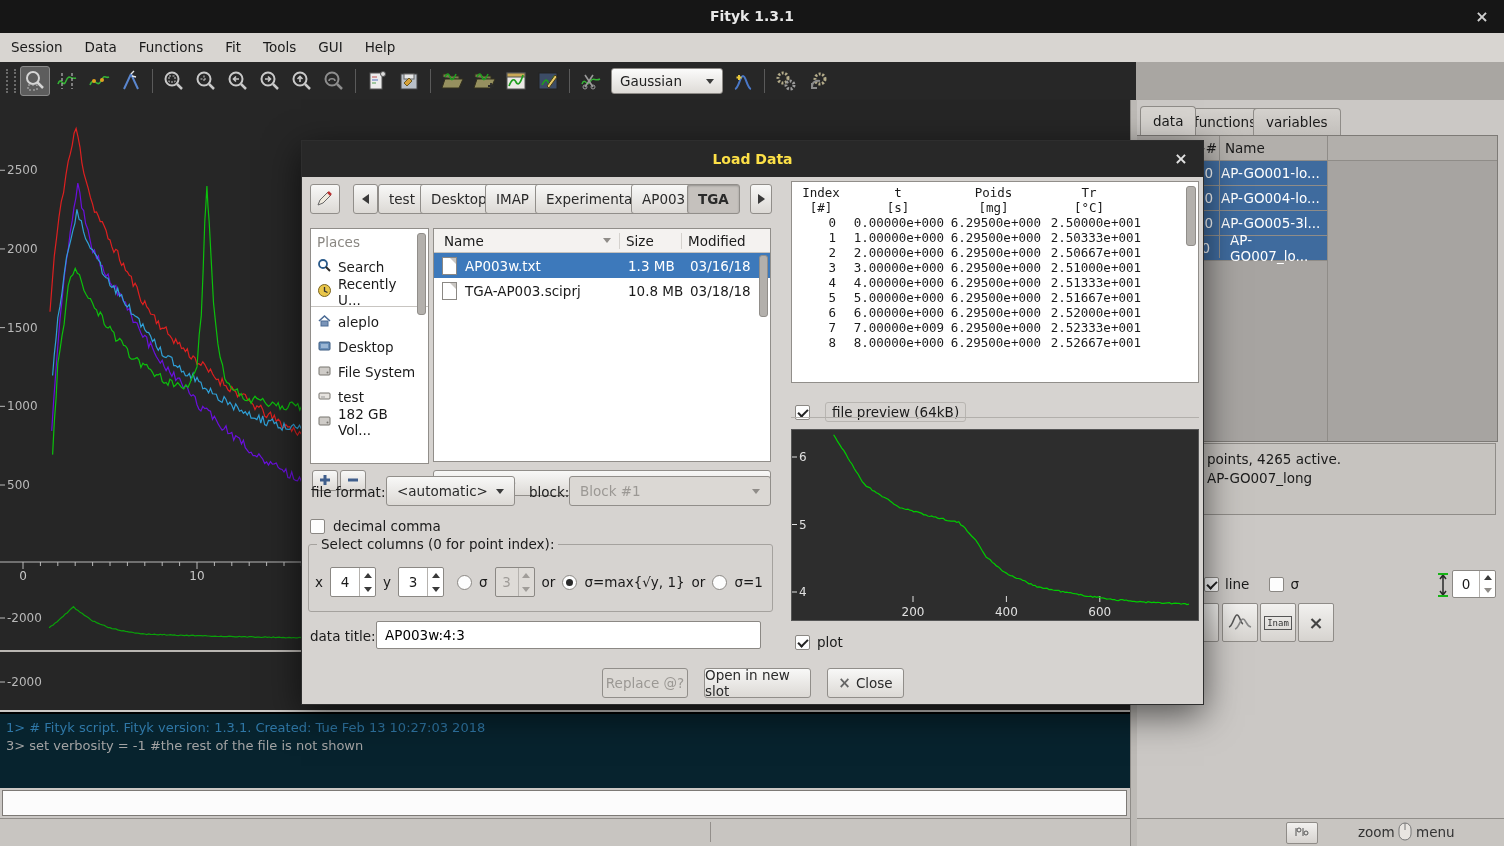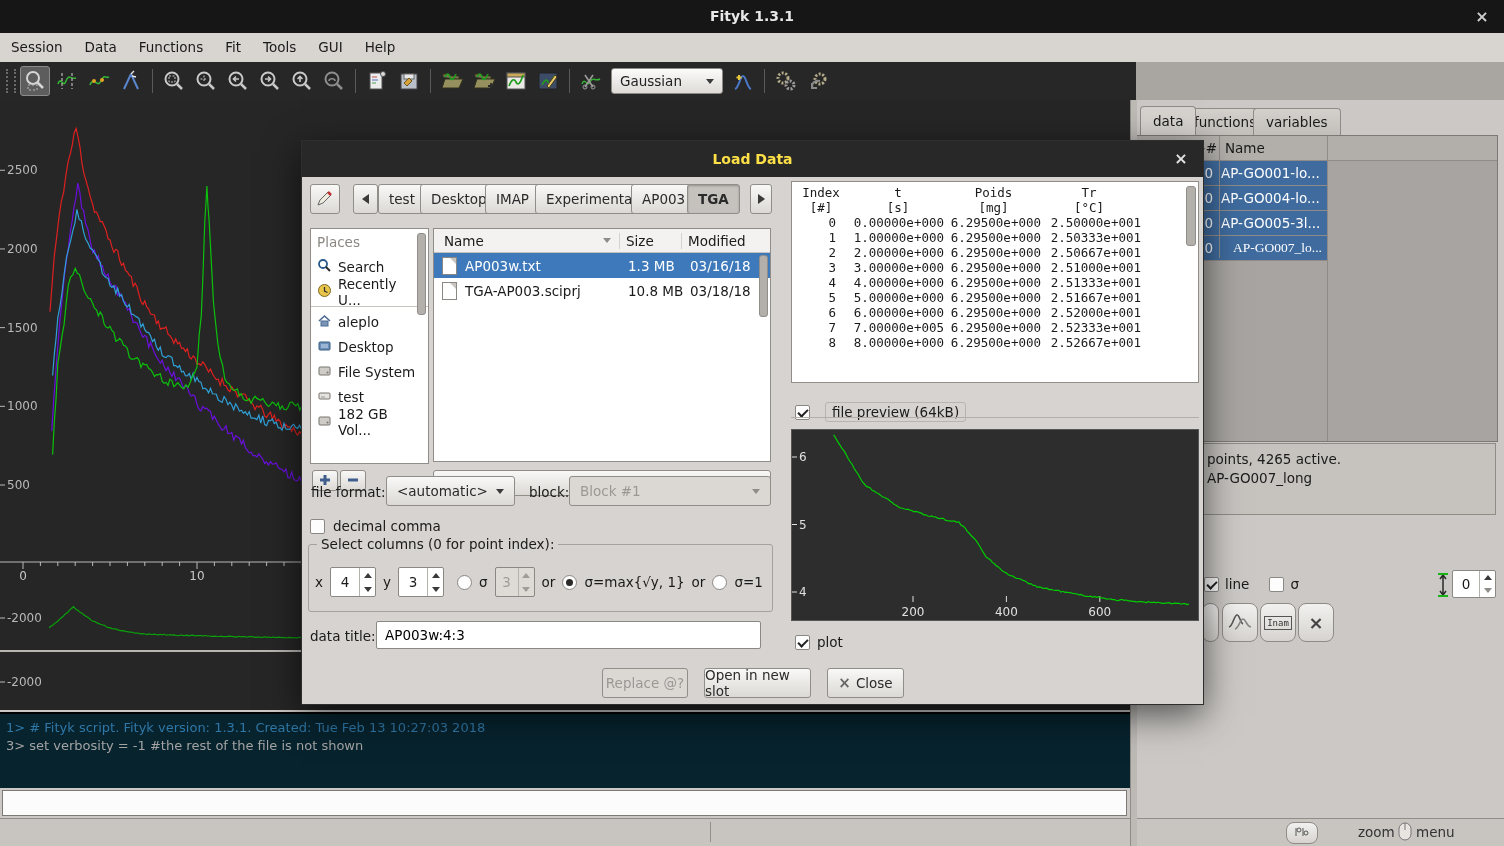--- a/index.html
+++ b/index.html
@@ -62,21 +62,21 @@
   .splitter{left:1130px;top:100px;width:6px;height:746px;background:#bDBAB6;border-left:1px solid #8f8c88;}
   .tab{height:27px;background:linear-gradient(#d4d1cd,#c2bfbb);border:1px solid #8f8c88;border-bottom:none;
        border-radius:4px 4px 0 0;display:flex;align-items:center;padding:0 12px;font-size:13.5px;box-sizing:border-box;}
   .tab.active{background:#d6d3cf;height:29px;z-index:2;}
   .rp-table{background:#a7a4a1;border:1px solid #7d7a76;}
   .rp-header{background:#b2afab;border-bottom:1px solid #8f8c88;font-size:13.5px;}
   .rp-row{background:#3f6b9e;color:#fff;font-size:13.5px;border-bottom:1px solid #8f8c88;}
   .rp-info{background:#c6c3bf;border:1px solid #8f8c88;font-size:13.5px;line-height:19px;}
   .rp-combo{background:linear-gradient(#f4f3f1,#d8d5d1);border:1px solid #8f8c88;border-radius:3px;
             display:flex;align-items:center;font-size:13.5px;}
-  .sq-btn{background:linear-gradient(#f2f1ef,#d6d3cf);border:1px solid #8f8c88;border-radius:8px;
+  .sq-btn{background:linear-gradient(#f2f1ef,#d6d3cf);border:1px solid #8f8c88;border-radius:2px;
           display:flex;align-items:center;justify-content:center;box-sizing:border-box;}
   
   .dialog{left:301px;top:140px;width:903px;height:565px;background:#d6d3d0;border:1px solid #2e2e2e;
           box-shadow:0 10px 34px rgba(0,0,0,.6);box-sizing:border-box;z-index:20;}
   .dlg-title{left:0;top:0;width:901px;height:36px;background:#282828;color:#fde047;font-weight:bold;
              font-size:14px;text-align:center;line-height:36px;}
   .dlg-close{right:10px;top:0;width:24px;height:36px;line-height:36px;text-align:center;color:#e2e2e2;
              font-size:16px;font-weight:bold;}
   .dlg-body{left:0;top:36px;width:901px;height:527px;}
   .crumb{height:30px;padding:0 10px;}
@@ -442,21 +442,21 @@
       <div class="rp-row" style="height:24px;display:flex;align-items:center;width:190px;">
         <span style="width:76px;text-align:right;">0</span>
         <span style="padding-left:8px;">AP-GO004-lo...</span>
       </div>
       <div class="rp-row" style="height:24px;display:flex;align-items:center;width:190px;">
         <span style="width:76px;text-align:right;">0</span>
         <span style="padding-left:8px;">AP-GO005-3l...</span>
       </div>
       <div class="rp-row" style="height:24px;display:flex;align-items:center;width:190px;">
         <span style="width:76px;text-align:right;">0</span>
-        <span style="padding-left:20px;font-family:Liberation Serif, serif;">AP-GO007_lo...</span>
+        <span style="padding-left:20px;">AP-GO007_lo...</span>
       </div>
       <div class="abs" style="left:82px;top:0;width:1px;height:122px;background:#8f8c88;"></div>
       <div class="abs" style="left:190px;top:0;width:1px;height:305px;background:#8f8c88;"></div>
     </div>
 
     <div class="abs rp-info" style="left:0;top:343px;width:360px;height:72px;padding:6px 12px 0 70px;box-sizing:border-box;">
       <div>points, 4265 active.</div>
       <div>AP-GO007_long</div>
     </div>
 
@@ -766,21 +766,21 @@
             <span style="width:100px;text-align:right;">2.51667e+001</span>
           </div>
         <div style="display:flex;">
             <span style="width:44px;text-align:right;">6</span>
             <span style="width:108px;text-align:right;">6.00000e+000</span>
             <span style="width:97px;text-align:right;">6.29500e+000</span>
             <span style="width:100px;text-align:right;">2.52000e+001</span>
           </div>
         <div style="display:flex;">
             <span style="width:44px;text-align:right;">7</span>
-            <span style="width:108px;text-align:right;">7.00000e+005</span>
+            <span style="width:108px;text-align:right;">7.00000e+009</span>
             <span style="width:97px;text-align:right;">6.29500e+000</span>
             <span style="width:100px;text-align:right;">2.52333e+001</span>
           </div>
         <div style="display:flex;">
             <span style="width:44px;text-align:right;">8</span>
             <span style="width:108px;text-align:right;">8.00000e+000</span>
             <span style="width:97px;text-align:right;">6.29500e+000</span>
             <span style="width:100px;text-align:right;">2.52667e+001</span>
           </div>
         <div class="abs scroll-thumb" style="right:2px;top:4px;width:8px;height:58px;"></div>

